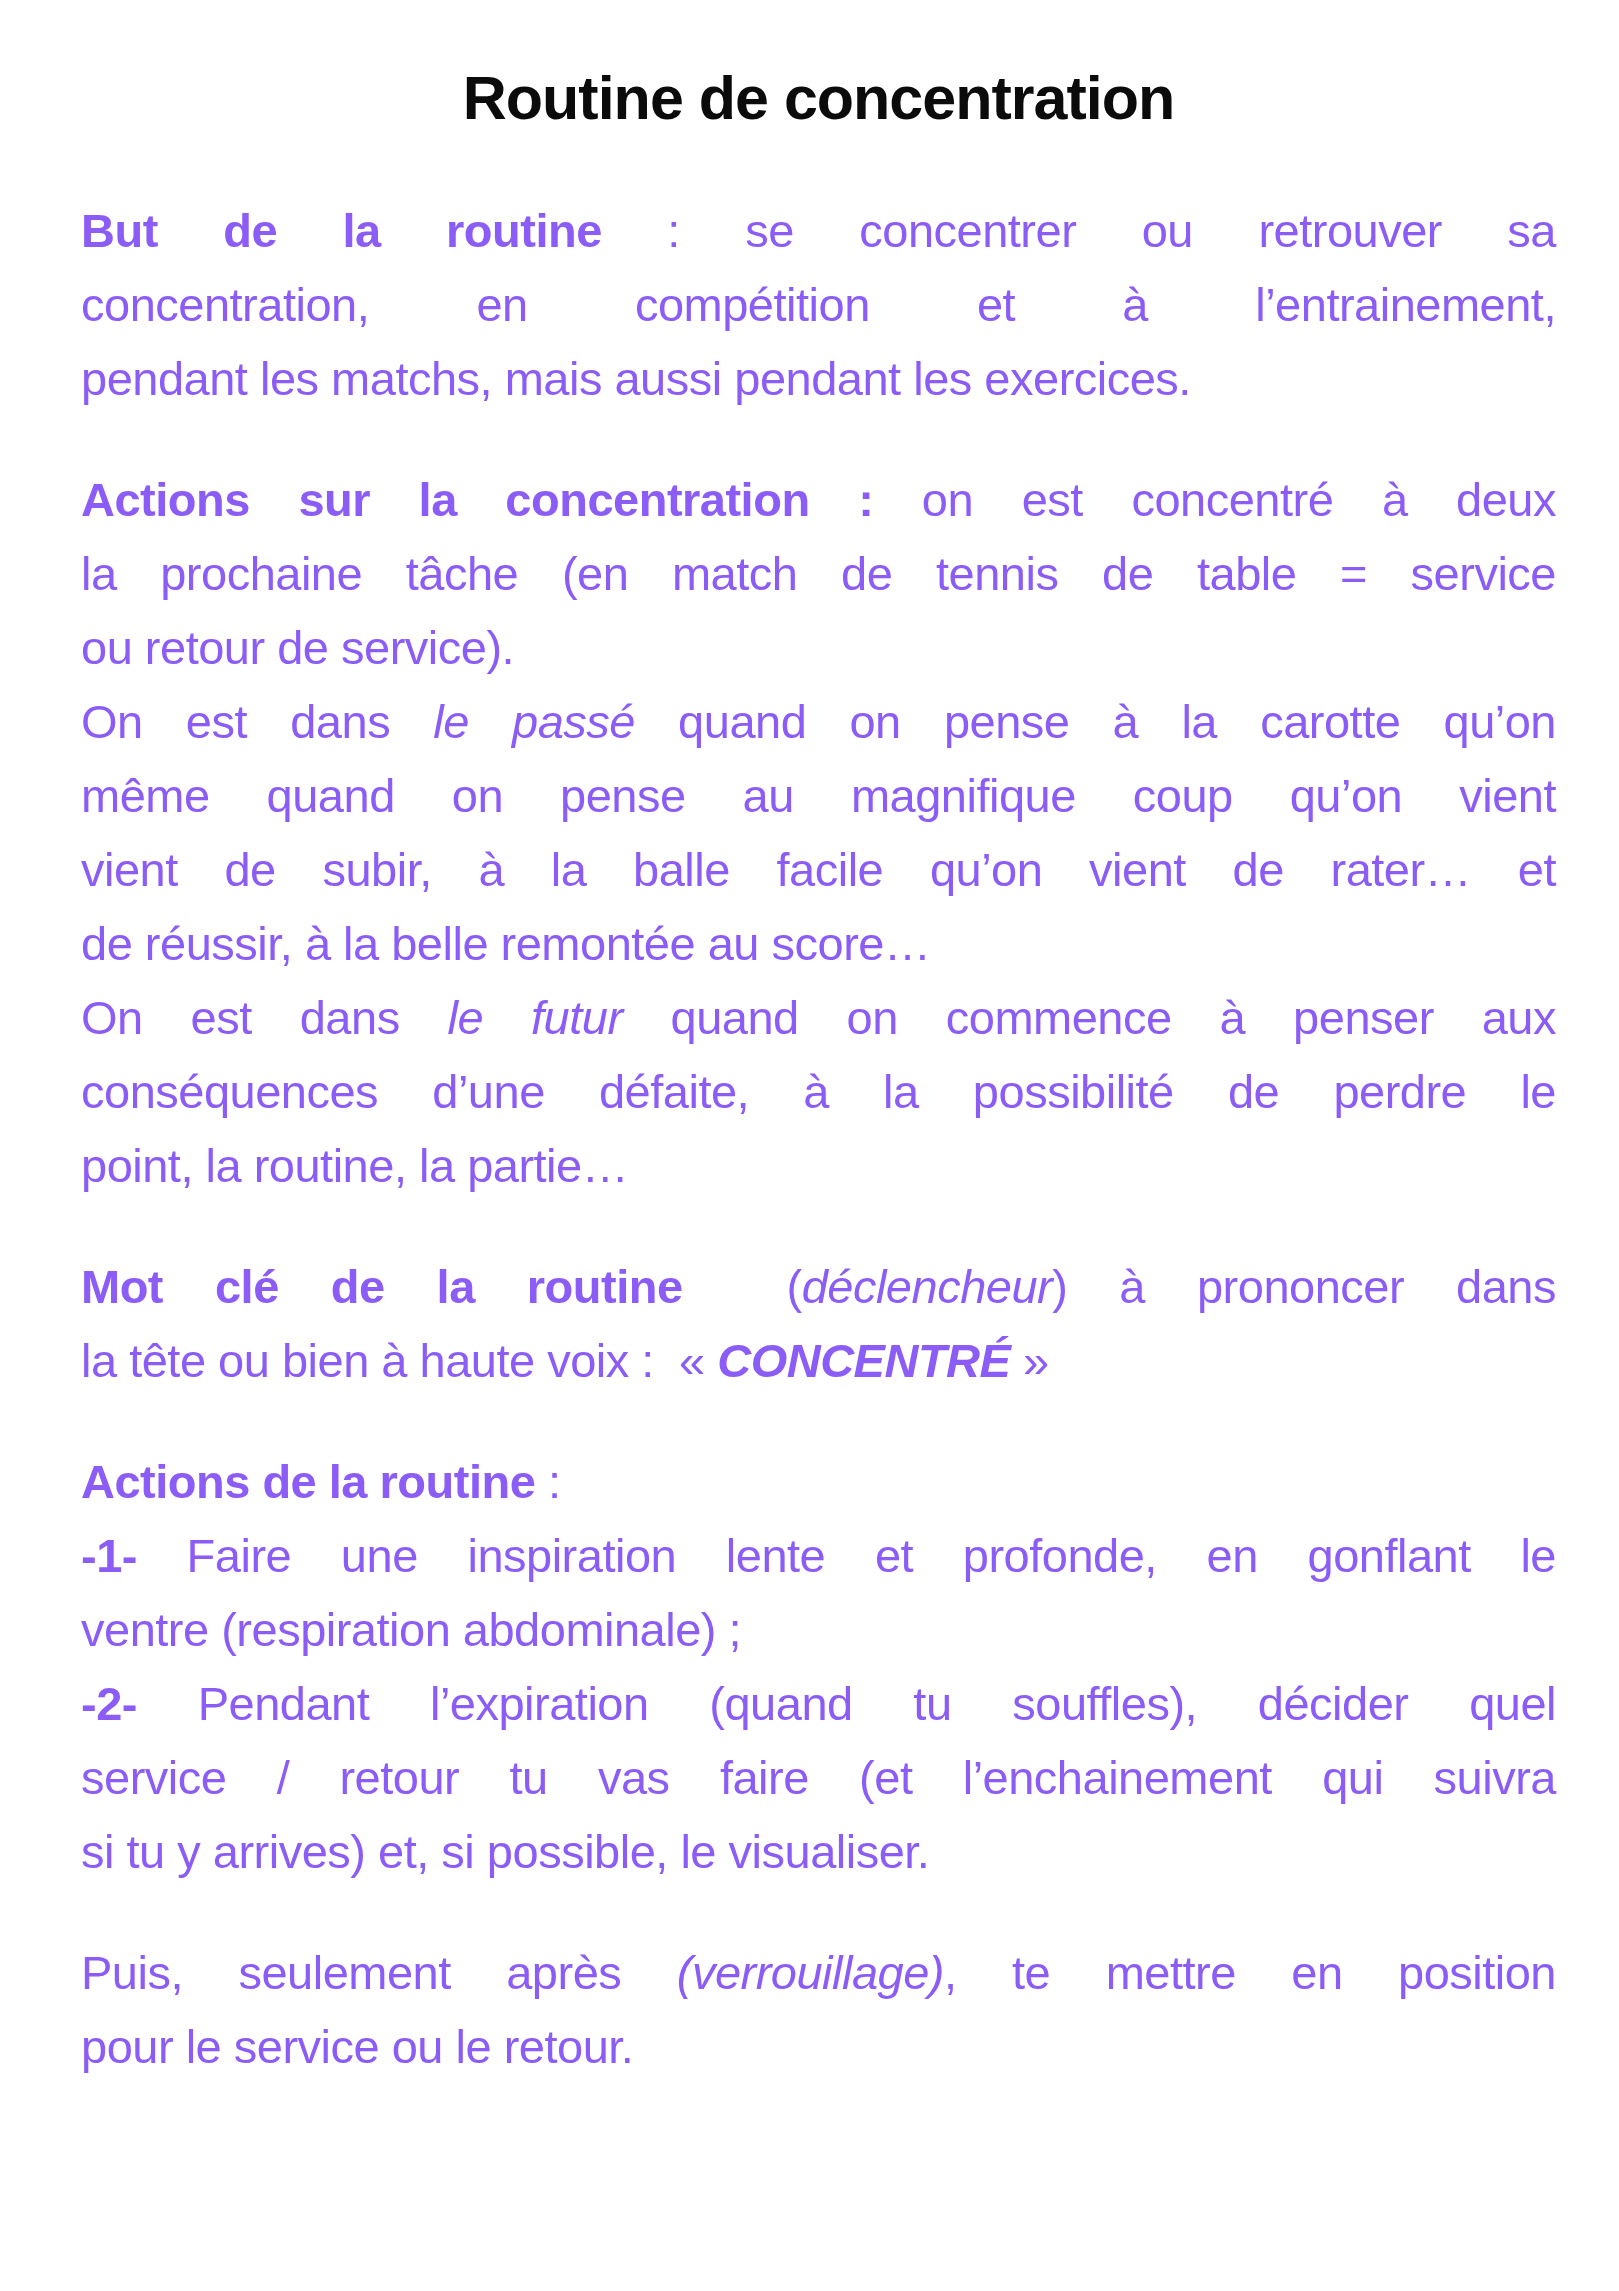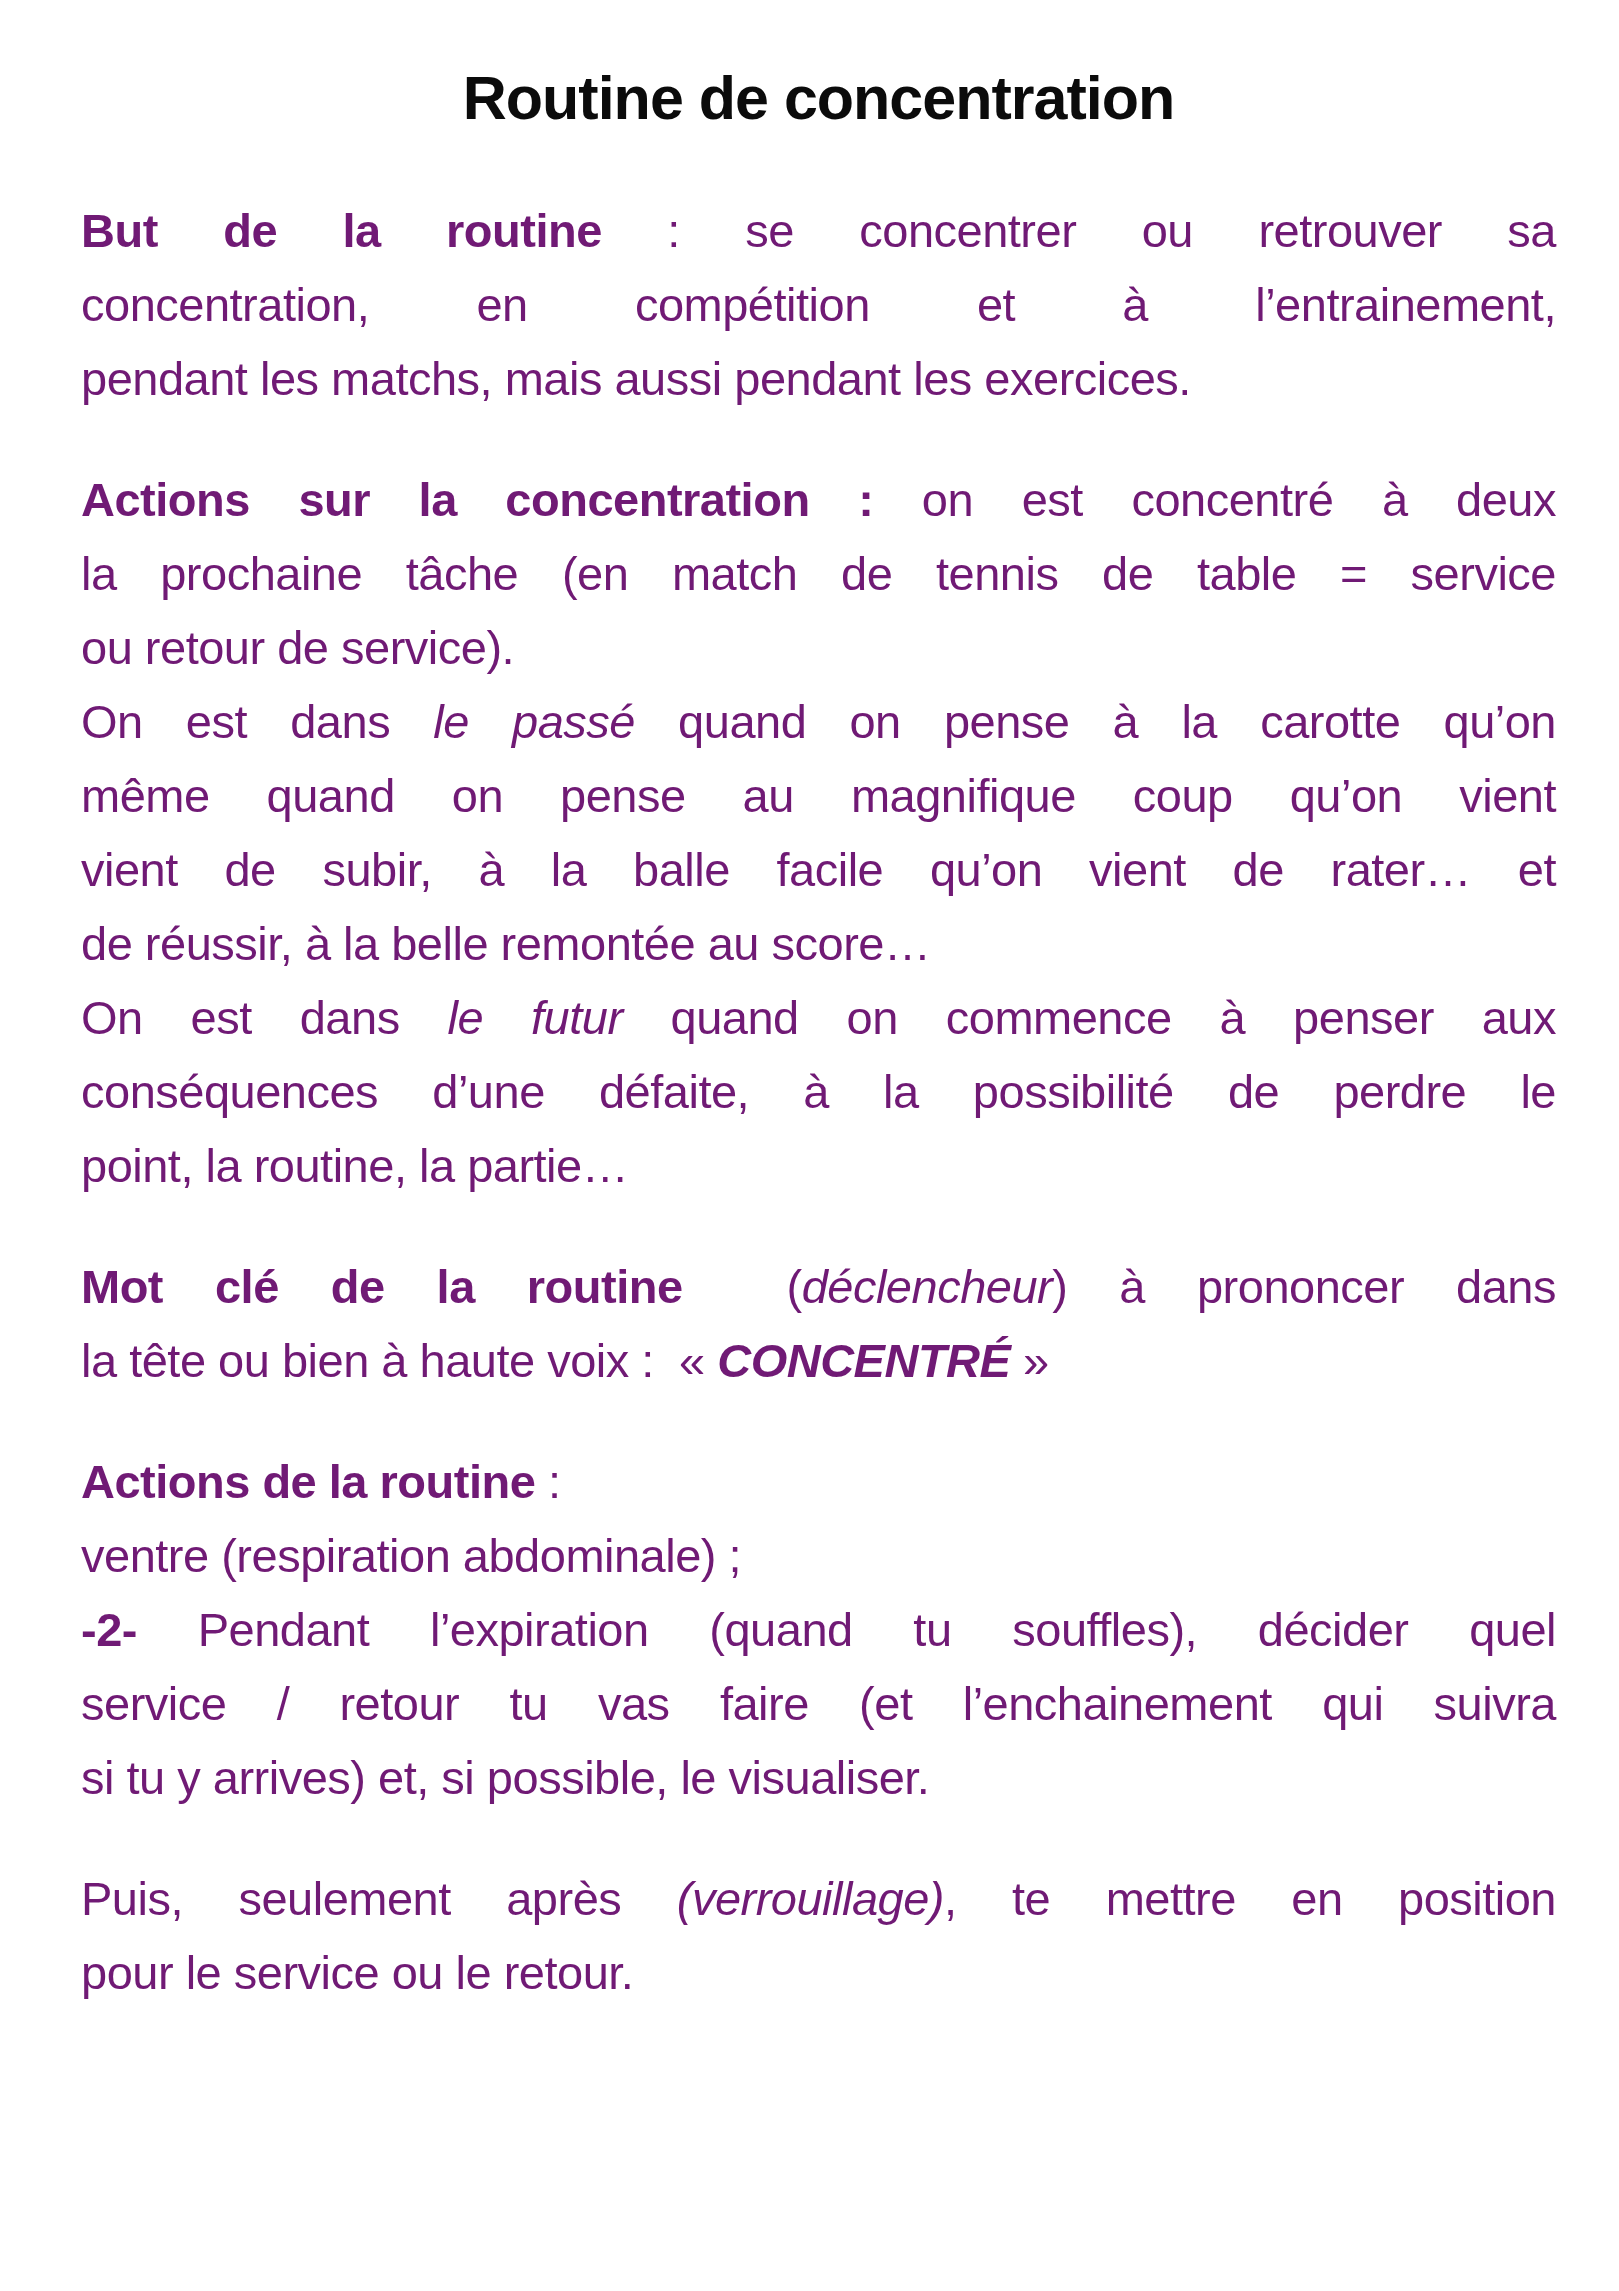--- a/index.html
+++ b/index.html
@@ -26,21 +26,21 @@
     font-weight: 700;
     letter-spacing: -1px;
     color: #0b0b0b;
   }
   .paragraph {
     margin: 0 0 47px 0;
   }
   .line {
     font-size: 47px;
     line-height: 74px;
-    color: #701a75;
+    color: #8b5cf6;
     letter-spacing: -0.5px;
     white-space: pre-wrap;
     text-align: justify;
     text-align-last: left;
   }
   .line.j {
     text-align: justify;
     text-align-last: justify;
   }
   .seg.regular { font-weight: 400; font-style: normal; }
@@ -70,20 +70,21 @@
         <div class="line j"><span class="seg regular">On est dans </span><span class="seg italic">le futur</span><span class="seg regular"> quand on commence à penser aux</span></div>
         <div class="line j"><span class="seg regular">conséquences d’une défaite, à la possibilité de perdre le</span></div>
         <div class="line"><span class="seg regular">point, la routine, la partie…</span></div>
       </div>
       <div class="paragraph">
         <div class="line j"><span class="seg bold">Mot clé de la routine</span><span class="seg regular">  (</span><span class="seg italic">déclencheur</span><span class="seg regular">) à prononcer dans</span></div>
         <div class="line"><span class="seg regular">la tête ou bien à haute voix :  « </span><span class="seg bolditalic">CONCENTRÉ</span><span class="seg regular"> »</span></div>
       </div>
       <div class="paragraph">
         <div class="line"><span class="seg bold">Actions de la routine</span><span class="seg regular"> :</span></div>
+        <div class="line j"><span class="seg bold">-1-</span><span class="seg regular"> Faire une inspiration lente et profonde, en gonflant le</span></div>
         <div class="line"><span class="seg regular">ventre (respiration abdominale) ;</span></div>
         <div class="line j"><span class="seg bold">-2-</span><span class="seg regular"> Pendant l’expiration (quand tu souffles), décider quel</span></div>
         <div class="line j"><span class="seg regular">service / retour tu vas faire (et l’enchainement qui suivra</span></div>
         <div class="line"><span class="seg regular">si tu y arrives) et, si possible, le visualiser.</span></div>
       </div>
       <div class="paragraph">
         <div class="line j"><span class="seg regular">Puis, seulement après </span><span class="seg italic">(verrouillage)</span><span class="seg regular">, te mettre en position</span></div>
         <div class="line"><span class="seg regular">pour le service ou le retour.</span></div>
       </div>
     </div>

